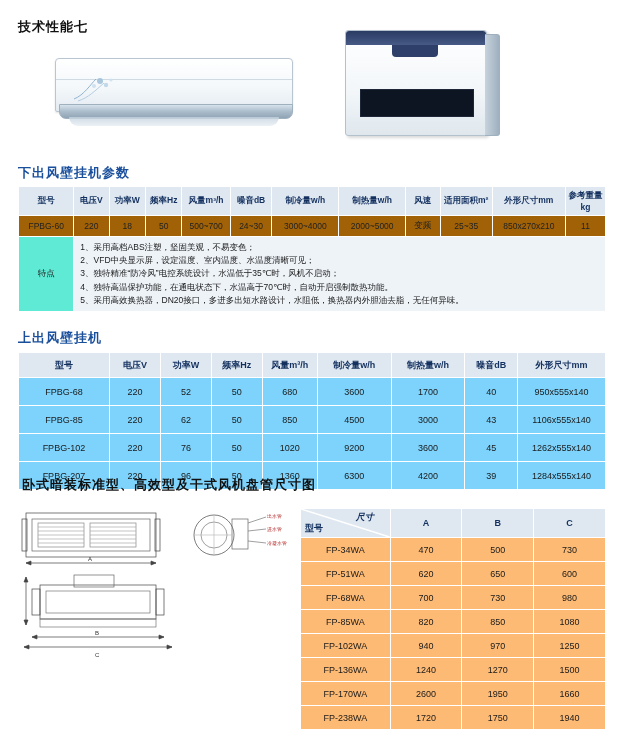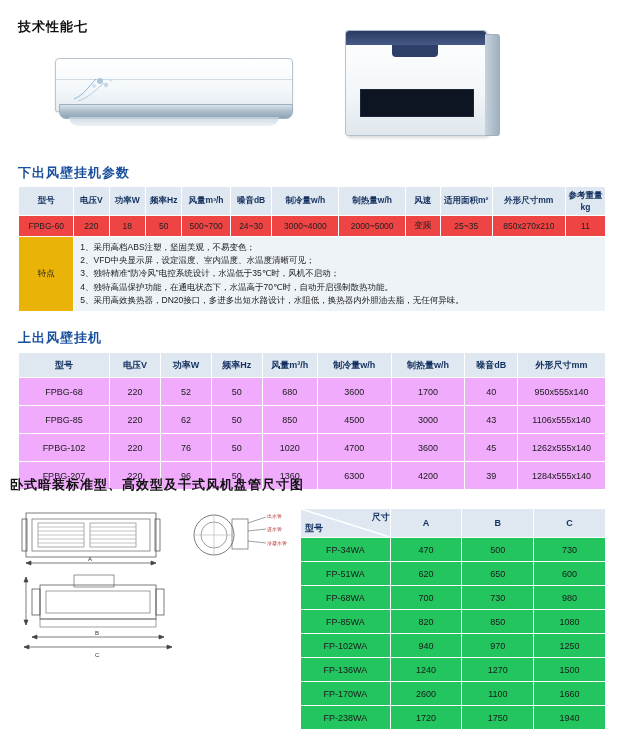--- a/index.html
+++ b/index.html
@@ -84,46 +84,46 @@
   
   table{border-collapse:collapse;position:absolute;}
   .t1{left:18px;top:186px;width:588px;font-size:8.5px;}
   .t1 th,.t1 td{
     border:1px solid #ffffff;
     text-align:center;
     padding:3px 1px;
     color:#13305f;
   }
   .t1 thead th{background:#dfe8f1;font-weight:bold;height:14px;}
-  .t1 .row-val td{background:#ef4444;height:14px;color:#222;margin-top:30px;}
+  .t1 .row-val td{background:#a16207;height:14px;color:#222;margin-top:30px;}
   .t1 .feat-label{
-    background:#eab308;width:46px;color:#222;font-weight:normal;vertical-align:middle;
+    background:#5eead4;width:46px;color:#222;font-weight:normal;vertical-align:middle;
   }
   .t1 .feat-cell{
     background:#eef3f8;text-align:left;padding:4px 6px;line-height:1.55;color:#1a1a1a;
   }
   .t1 .feat-cell div{white-space:nowrap;}
 
   .t2{left:18px;top:352px;width:588px;font-size:9px;}
   .t2 th,.t2 td{
     border:1px solid #ffffff;
     text-align:center;padding:4px 2px;color:#13305f;
   }
   .t2 thead th{background:#dfe8f1;font-weight:bold;height:16px;}
-  .t2 tbody td{background:#f0abfc;height:19px;color:#1a1a1a;}
+  .t2 tbody td{background:#7dd3fc;height:19px;color:#1a1a1a;}
 
   .t3{left:300px;top:508px;width:306px;font-size:9px;}
   .t3 th,.t3 td{
     border:1px solid #ffffff;text-align:center;padding:3px 2px;color:#13305f;
   }
   .t3 thead th{background:#dfe8f1;font-weight:bold;height:22px;}
-  .t3 tbody td{background:#22c55e;height:17px;color:#1a1a1a;margin-top:27px;}
+  .t3 tbody td{background:#fdba74;height:17px;color:#1a1a1a;margin-top:27px;}
   .t3 .corner{position:relative;}
   .t3 .corner .a{position:absolute;left:4px;bottom:2px;}
-  .t3 .corner .b{position:absolute;right:0;top:2px;}
+  .t3 .corner .b{position:absolute;right:16px;top:2px;font-style:italic;}
   .t3 .corner .slash{
     position:absolute;left:0;top:0;width:100%;height:100%;
   }
 
   
   .draw{position:absolute;left:18px;top:505px;width:272px;height:165px;}
   .draw svg{display:block;}
 </style>
 </head>
 <body>
@@ -267,40 +267,40 @@
         <td>3000</td>
         <td>43</td>
         <td>1106x555x140</td>
       </tr>
       <tr>
         <td>FPBG-102</td>
         <td>220</td>
         <td>76</td>
         <td>50</td>
         <td>1020</td>
-        <td>4700</td>
+        <td>9200</td>
         <td>3600</td>
         <td>45</td>
         <td>1262x555x140</td>
       </tr>
       <tr>
         <td>FPBG-207</td>
         <td>220</td>
         <td>96</td>
         <td>50</td>
         <td>1360</td>
         <td>6300</td>
         <td>4200</td>
         <td>39</td>
         <td>1284x555x140</td>
       </tr>
     </tbody>
   </table>
 
-  <div class="h-title" style="left:10px;top:476px;text-align:right;">卧式暗装标准型、高效型及干式风机盘管尺寸图</div>
+  <div class="h-title" style="left:22px;top:476px;text-align:right;">卧式暗装标准型、高效型及干式风机盘管尺寸图</div>
 
   <div class="draw">
     <svg width="272" height="165" viewBox="0 0 272 165">
       <g stroke="#444" fill="none" stroke-width="0.7">
 
         <rect x="8" y="8" width="130" height="44"></rect>
         <rect x="14" y="14" width="118" height="32" stroke="#666"></rect>
         <rect x="20" y="18" width="46" height="24" stroke="#888"></rect>
         <rect x="72" y="18" width="46" height="24" stroke="#888"></rect>
         <line x1="20" y1="22" x2="66" y2="22" stroke="#aaa"></line>
@@ -411,21 +411,21 @@
       </tr>
       <tr>
         <td>FP-136WA</td>
         <td>1240</td>
         <td>1270</td>
         <td>1500</td>
       </tr>
       <tr>
         <td>FP-170WA</td>
         <td>2600</td>
-        <td>1100</td>
+        <td>1950</td>
         <td>1660</td>
       </tr>
       <tr>
         <td>FP-238WA</td>
         <td>1720</td>
         <td>1750</td>
         <td>1940</td>
       </tr>
     </tbody>
   </table>

